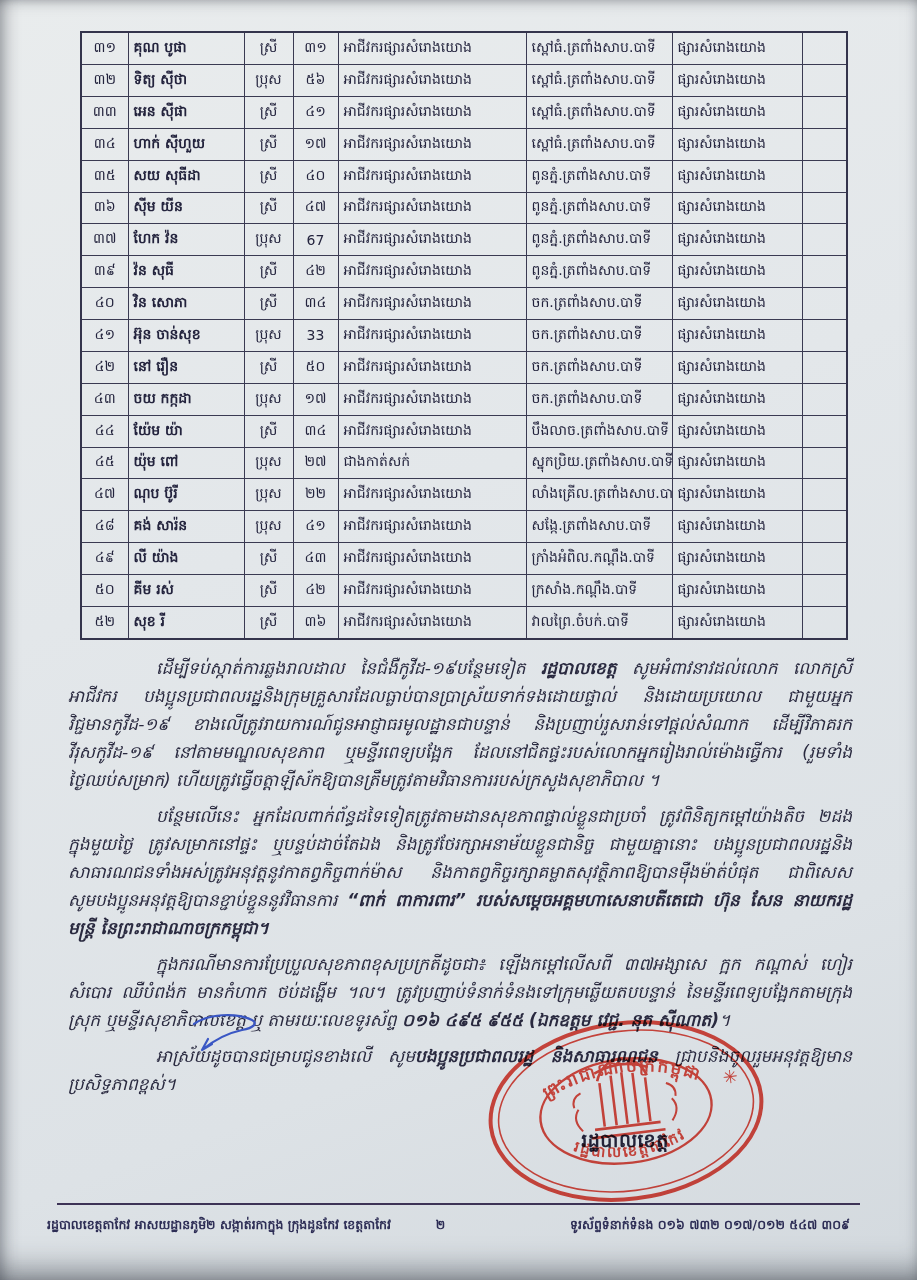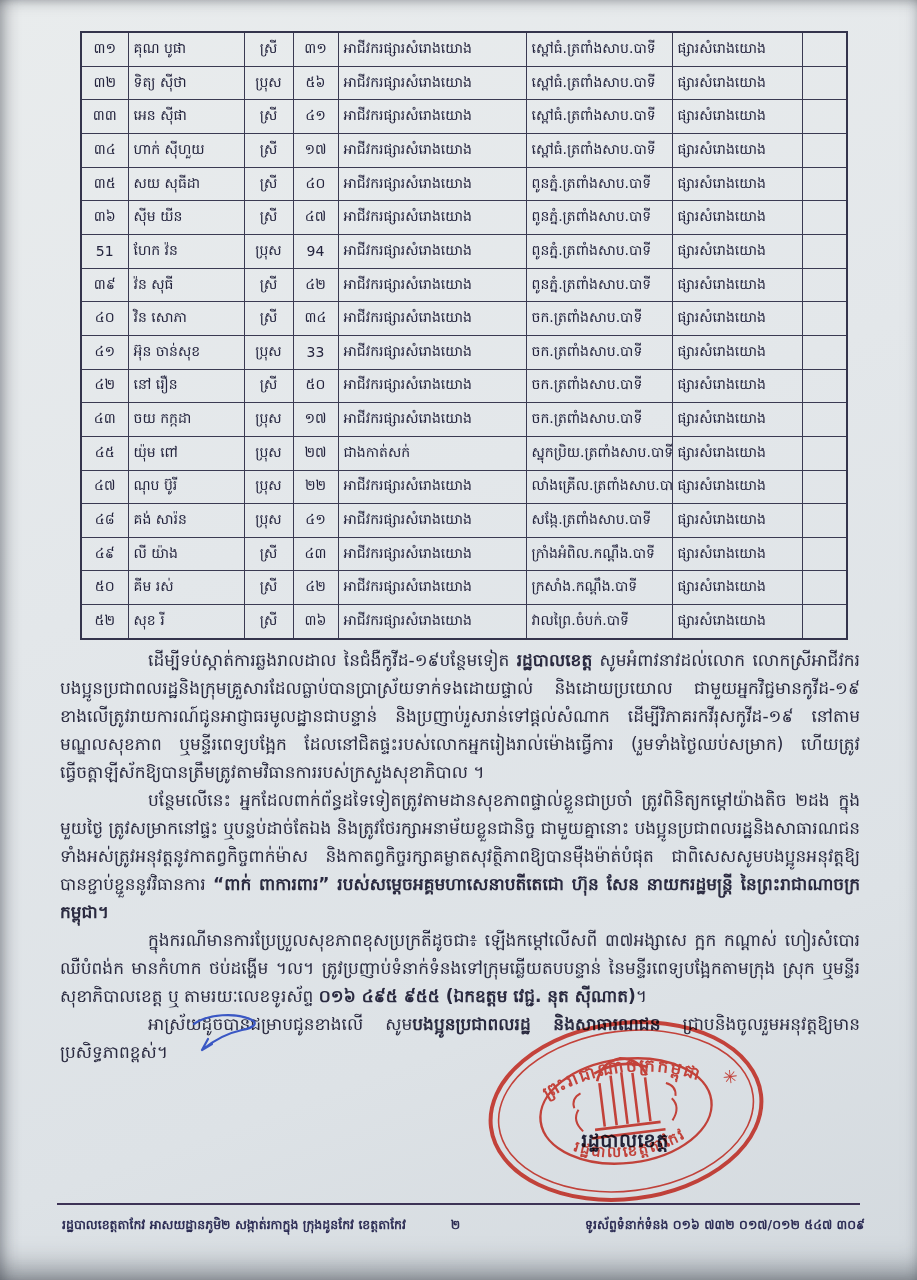--- a/index.html
+++ b/index.html
@@ -22,28 +22,28 @@
     position:absolute;left:80px;top:31px;width:766px;height:609px;
     border-collapse:collapse;table-layout:fixed;
     font-size:14px;color:#23233d;
   }
   table.roster td{
     border:1px solid #3a3a52;
     padding:1px 5px;vertical-align:middle;overflow:hidden;white-space:nowrap;
   }
   table.roster{border:2px solid #34344c;}
   td.c-no,td.c-gender,td.c-age{text-align:center;}
-  td.c-name{font-weight:normal;}
+  td.c-name{font-weight:bold;}
   td.c-occupation,td.c-address,td.c-workplace{text-align:left;}
   
   .body-text{
     position:absolute;left:60px;top:646px;width:800px;
     font-size:17px;line-height:28px;text-align:justify;color:#29293f;
   }
-  .body-text p{margin:0;text-indent:88px;}
+  .body-text p{margin:8px;text-indent:88px;font-style:italic;}
   .body-text .bold{font-weight:bold;}
   
   .date-block{
     position:absolute;left:455px;top:1052px;width:420px;text-align:center;
     font-size:18.5px;line-height:36px;color:#2a2a42;
   }
   .signer-title{
     position:absolute;left:455px;top:1128px;width:340px;text-align:center;
     font-size:19px;font-weight:bold;color:#222238;letter-spacing:.5px;
   }
@@ -51,21 +51,21 @@
   .stamp{
     position:absolute;left:483px;top:1018px;width:286px;height:186px;
     transform:rotate(-7deg);opacity:.88;mix-blend-mode:multiply;pointer-events:none;
   }
   
   .signature{position:absolute;left:188px;top:1010px;width:80px;height:48px;}
   
   .footer-line{position:absolute;left:57px;top:1203px;width:803px;height:0;
     border-top:2.5px solid #3d3356;}
   .footer-row{
-    position:absolute;left:62px;top:1217px;width:803px;
+    position:absolute;left:47px;top:1217px;width:803px;
     display:flex;justify-content:space-between;align-items:flex-start;
     font-size:12.5px;font-weight:bold;color:#2d2d55;
   }
   .footer-row .page-num{flex:0 0 auto;transform:translateX(-40px);}
 </style>
 </head>
 <body>
 
 <div class="paper">
 
@@ -135,24 +135,24 @@
           <td class="c-no">៣៦</td>
           <td class="c-name">ស៊ីម យីន</td>
           <td class="c-gender">ស្រី</td>
           <td class="c-age">៤៧</td>
           <td class="c-occupation">អាជីវករផ្សារសំរោងយោង</td>
           <td class="c-address">ពូនភ្នំ.ត្រពាំងសាប.បាទី</td>
           <td class="c-workplace">ផ្សារសំរោងយោង</td>
           <td class="c-note"></td>
         </tr>
         <tr>
-          <td class="c-no">51</td>
+          <td class="c-no">៣៧</td>
           <td class="c-name">ហែក វ៉ន</td>
           <td class="c-gender">ប្រុស</td>
-          <td class="c-age">94</td>
+          <td class="c-age">67</td>
           <td class="c-occupation">អាជីវករផ្សារសំរោងយោង</td>
           <td class="c-address">ពូនភ្នំ.ត្រពាំងសាប.បាទី</td>
           <td class="c-workplace">ផ្សារសំរោងយោង</td>
           <td class="c-note"></td>
         </tr>
         <tr>
           <td class="c-no">៣៩</td>
           <td class="c-name">វ៉ន សុធី</td>
           <td class="c-gender">ស្រី</td>
           <td class="c-age">៤២</td>
@@ -191,20 +191,30 @@
           <td class="c-workplace">ផ្សារសំរោងយោង</td>
           <td class="c-note"></td>
         </tr>
         <tr>
           <td class="c-no">៤៣</td>
           <td class="c-name">ចយ កក្កដា</td>
           <td class="c-gender">ប្រុស</td>
           <td class="c-age">១៧</td>
           <td class="c-occupation">អាជីវករផ្សារសំរោងយោង</td>
           <td class="c-address">ចក.ត្រពាំងសាប.បាទី</td>
+          <td class="c-workplace">ផ្សារសំរោងយោង</td>
+          <td class="c-note"></td>
+        </tr>
+        <tr>
+          <td class="c-no">៤៤</td>
+          <td class="c-name">យ៉ែម យ៉ា</td>
+          <td class="c-gender">ស្រី</td>
+          <td class="c-age">៣៤</td>
+          <td class="c-occupation">អាជីវករផ្សារសំរោងយោង</td>
+          <td class="c-address">បឹងលាច.ត្រពាំងសាប.បាទី</td>
           <td class="c-workplace">ផ្សារសំរោងយោង</td>
           <td class="c-note"></td>
         </tr>
         <tr>
           <td class="c-no">៤៥</td>
           <td class="c-name">យ៉ុម ពៅ</td>
           <td class="c-gender">ប្រុស</td>
           <td class="c-age">២៧</td>
           <td class="c-occupation">ជាងកាត់សក់</td>
           <td class="c-address">ស្នុកប្រិយ.ត្រពាំងសាប.បាទី</td>

